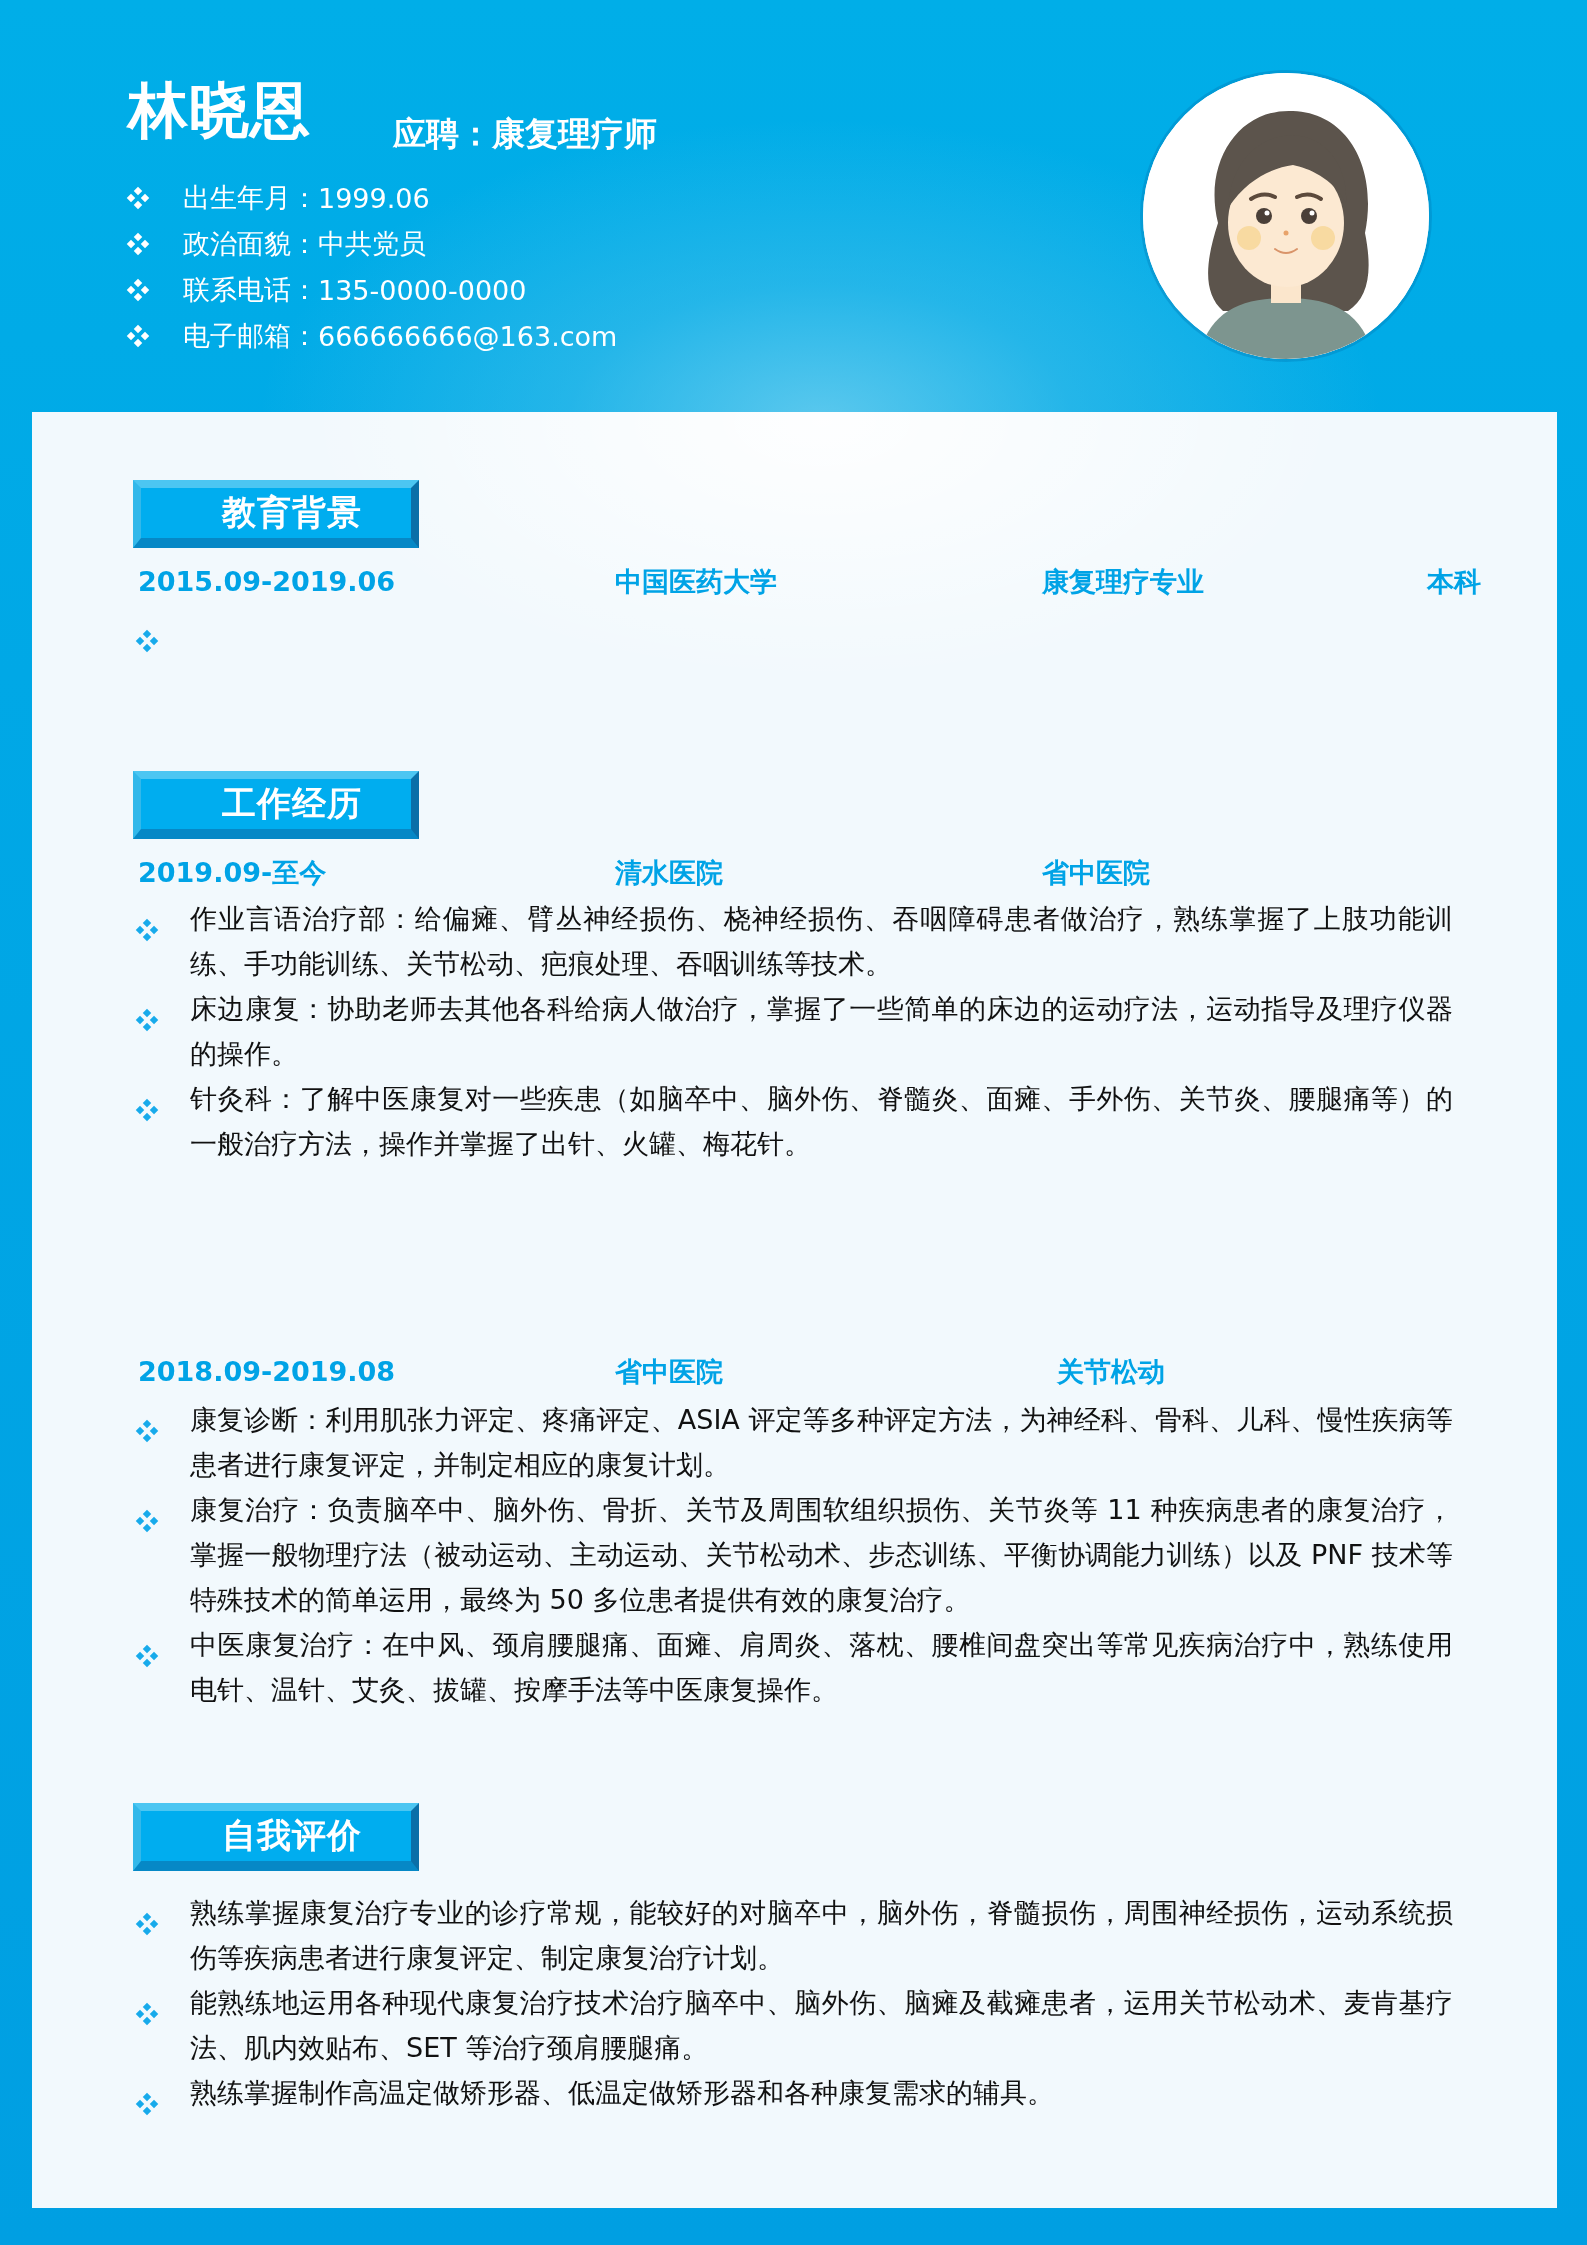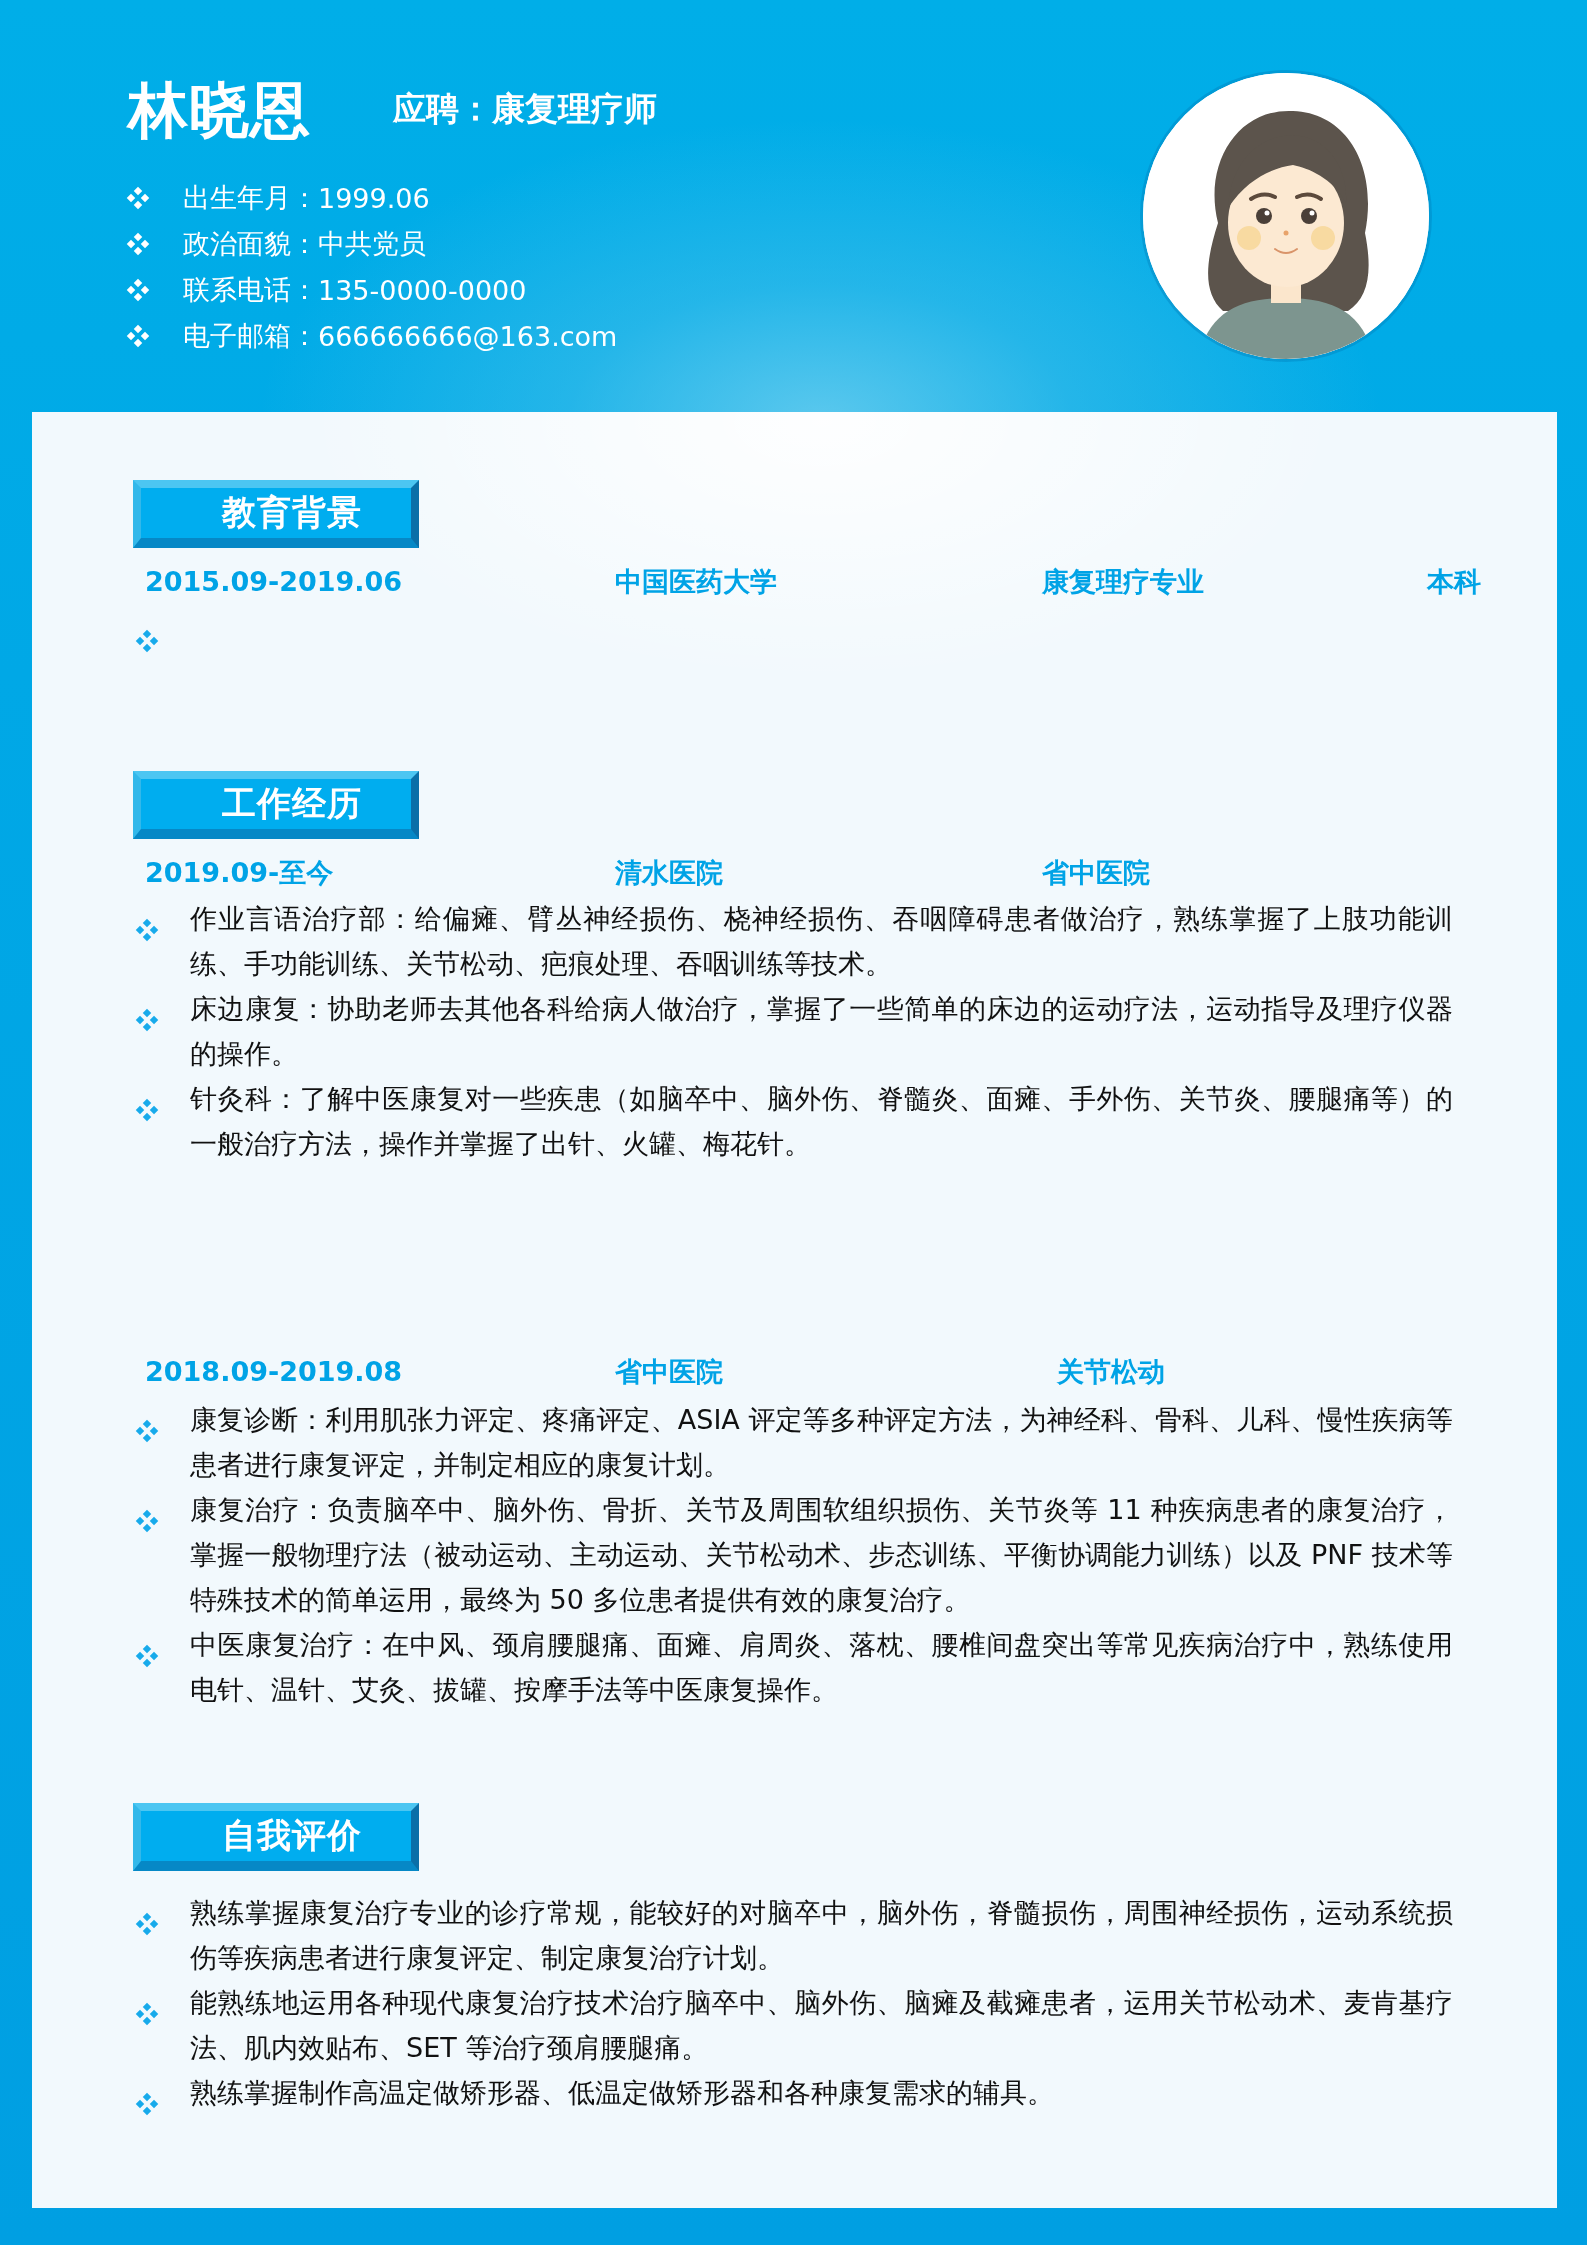--- a/index.html
+++ b/index.html
@@ -14,21 +14,21 @@
       radial-gradient(ellipse 560px 300px at 820px 420px, rgba(120,210,240,0.75) 0%, rgba(80,195,235,0.45) 45%, rgba(0,174,230,0) 100%),
       linear-gradient(180deg, #00aee8 0%, #00a8e6 30%, #009fe2 100%);
   }
   
   .name {
     position: absolute; left: 128px; top: 72px;
     font-size: 60px; font-weight: bold; color: #ffffff; letter-spacing: 1px;
     line-height: 76px;
   }
   .apply {
-    position: absolute; left: 393px; top: 87px;
+    position: absolute; left: 393px; top: 112px;
     font-size: 33px; font-weight: bold; color: #ffffff; line-height: 44px;
     white-space: nowrap;
   }
   .info-list { position: absolute; left: 128px; top: 175px; margin: 0; padding: 0; list-style: none; }
   .info-item {
     display: flex; align-items: center; height: 46px;
     font-size: 27px; color: #ffffff; white-space: nowrap;
   }
   .info-item .bullet { width: 55px; display: inline-flex; align-items: center; }
   .info-item .label { }
@@ -71,21 +71,21 @@
   }
   .section-title span {
     color: #ffffff; font-size: 34px; font-weight: bold; letter-spacing: 1px;
   }
 
   .entry-row {
     position: absolute; left: 133px; width: 1320px; height: 40px;
     font-size: 27px; font-weight: bold; color: #00a3e6; white-space: nowrap;
   }
   .entry-row span { position: absolute; top: 0; line-height: 40px; }
-  .col-date { left: 12px; }
+  .col-date { left: 5px; }
   .col-org { left: 482px; }
   .col-role { left: 909px; }
   .col-degree { left: 1262px; margin-left: 32px; }
 
   .bullets { position: absolute; left: 133px; width: 1320px; margin: 0; padding: 0; list-style: none; }
   .bullets li {
     position: relative; padding-left: 57px;
     font-size: 27px; line-height: 45px; color: #111111;
     text-align: justify; text-justify: inter-character;
   }

